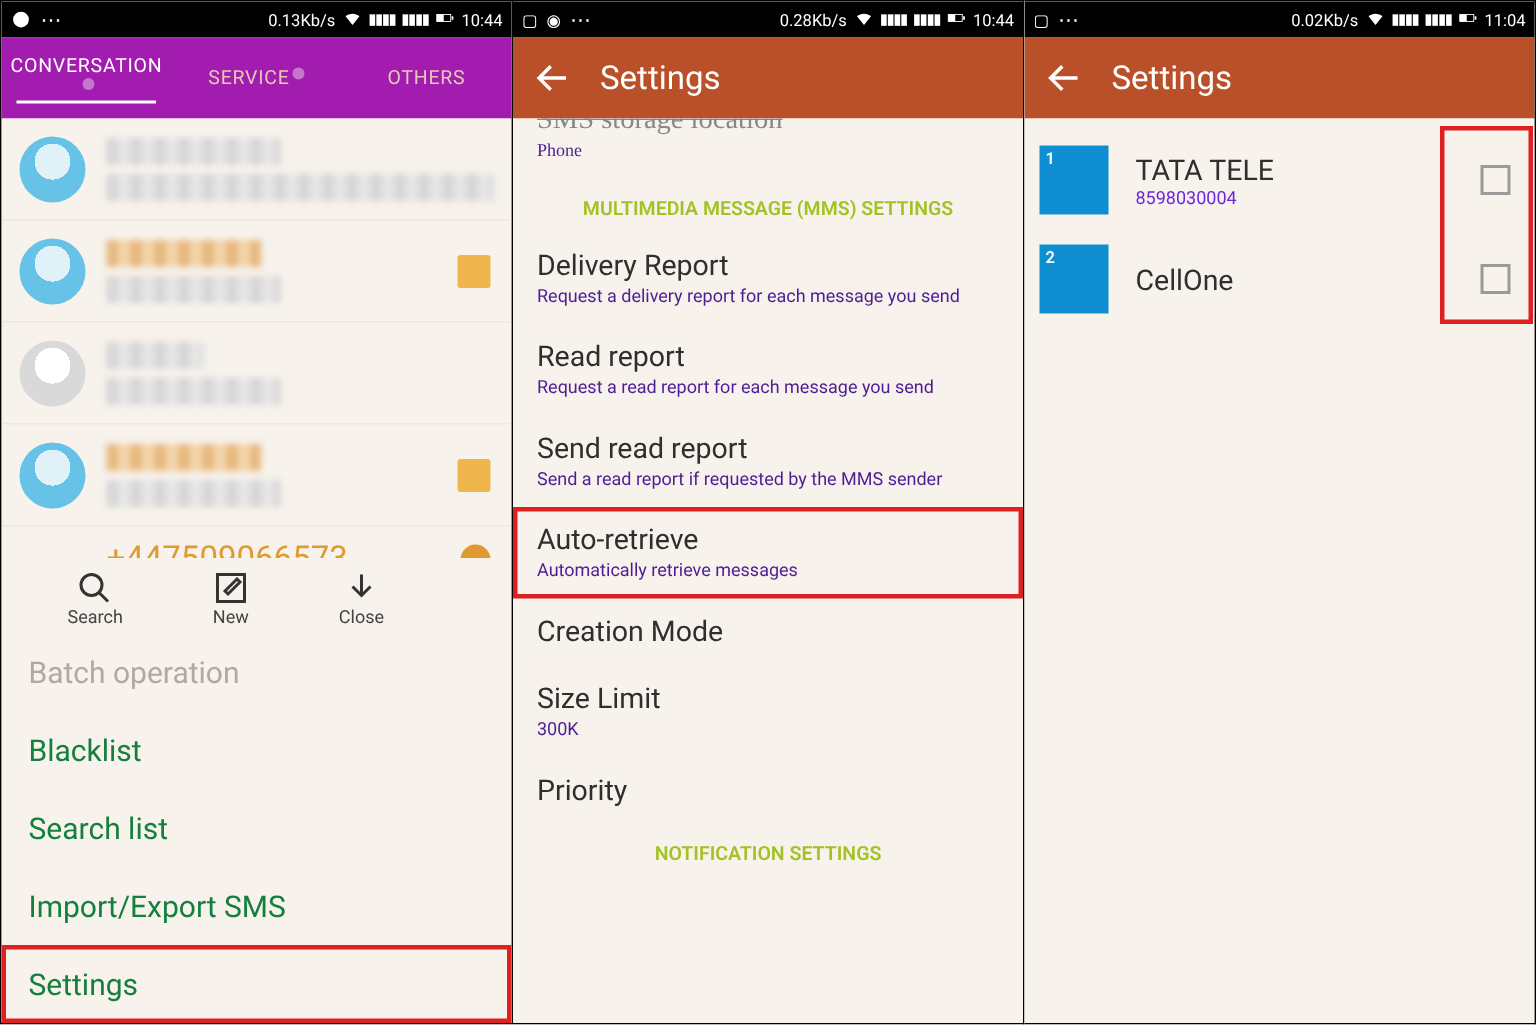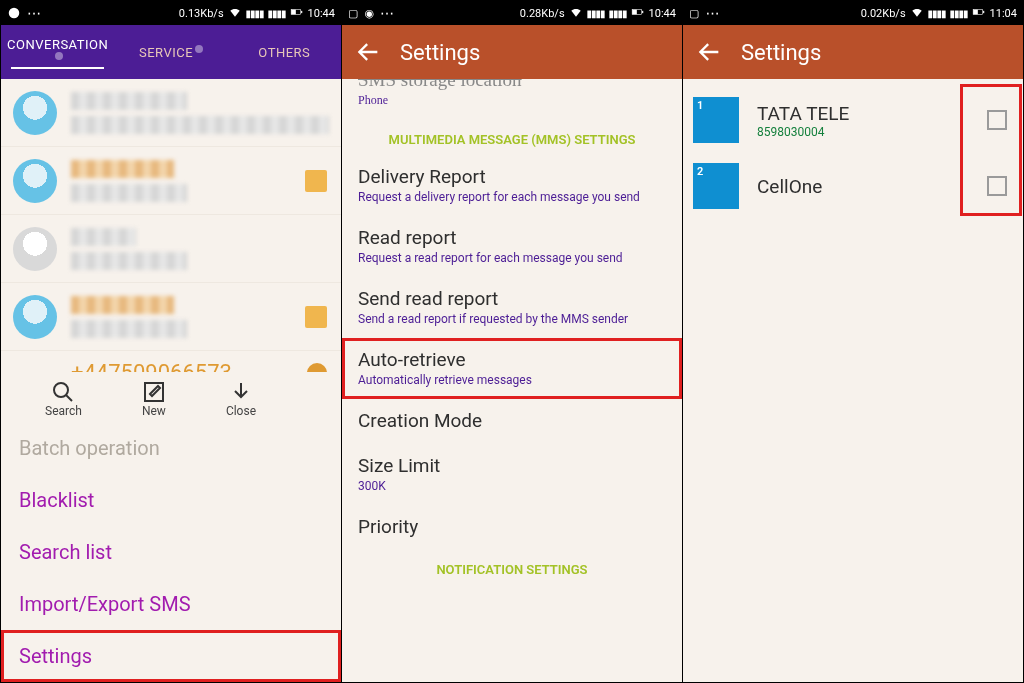--- a/index.html
+++ b/index.html
@@ -44,21 +44,21 @@
     display:flex;
     align-items:center;
     height:54px;
     padding:0 12px;
   }
   .header .back { width:28px; height:28px; fill:#fff; margin-right:18px; }
   .header .title { font-size:22px; font-weight:400; }
 
   
   .tabs {
-    background:#4c1d95;
+    background:#a21caf;
     display:flex;
     height:54px;
     align-items:center;
     color:#e7c7b8;
     font-size:13px;
     letter-spacing:0.5px;
   }
   .tab { flex:1; text-align:center; position:relative; padding:0 6px; }
   .tab.active { color:#fff; }
   .tab.active::after {
@@ -104,21 +104,21 @@
   
   .actionbar {
     display:flex; justify-content:flex-start; gap:40px; padding:8px 24px 4px;
     background:#f7f2ec;
   }
   .action { display:flex; flex-direction:column; align-items:center; font-size:12px; color:#444;margin-left:20px; }
   .action svg { width:24px; height:24px; stroke:#333; fill:none; stroke-width:2; }
 
   
   .menu-list { background:#f7f2ec; }
-  .menu-item { padding:14px 18px; font-size:20px; color:#a21caf; }
+  .menu-item { padding:14px 18px; font-size:20px; color:#15803d; }
   .menu-item.dim { color:#b0a99f; }
   .menu-item.boxed { outline:3px solid #e02020; outline-offset:-3px; }
 
   
   .settings-content { flex:1; overflow:hidden; background:#f7f2ec; padding:0 0 6px; }
   .sect-header {
     color:#a3c226; font-size:13px; font-weight:600;
     padding:12px 16px 8px;
     text-align:center;
   }
@@ -132,21 +132,21 @@
   .sim-content { flex:1; background:#f7f2ec; padding:8px 10px 0 10px; position:relative; }
   .sim-row {
     display:flex; align-items:center; height:66px;
   }
   .sim-badge {
     width:46px; height:46px; background:#0f8fd1; color:#fff;
     font-size:11px; font-weight:600; padding:2px 4px; margin-right:18px;
   }
   .sim-text { flex:1; }
   .sim-name { font-size:19px; color:#2f2f2f; }
-  .sim-num  { font-size:12px; color:#15803d; }
+  .sim-num  { font-size:12px; color:#6d28d9; }
   .sim-check {
     width:20px; height:20px; border:2px solid #9a9a9a; margin-right:6px;
   }
   .sim-hlbox{
     position:absolute; right:4px; top:8px; width:56px; height:126px;
     outline:3px solid #e02020;
   }
 </style>
 </head>
 <body>

